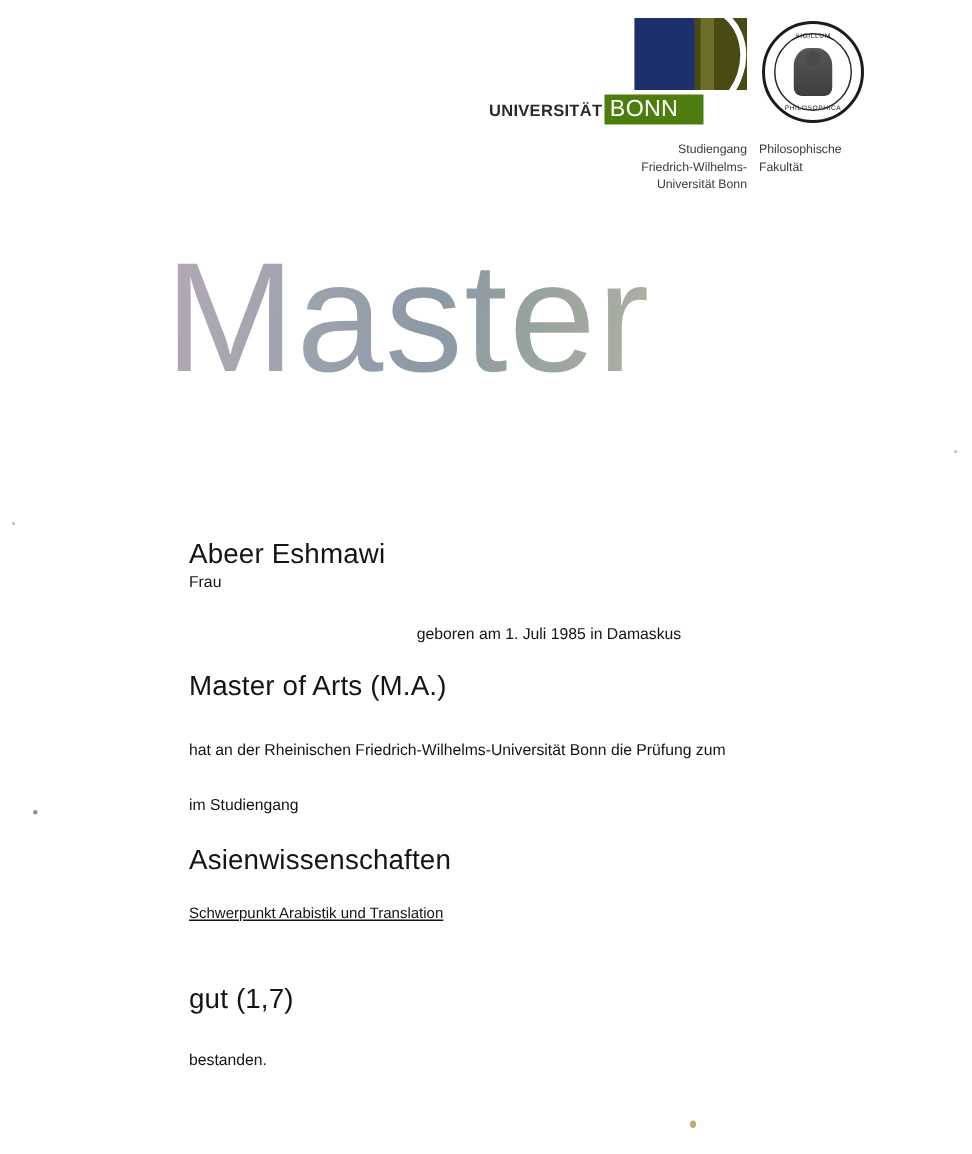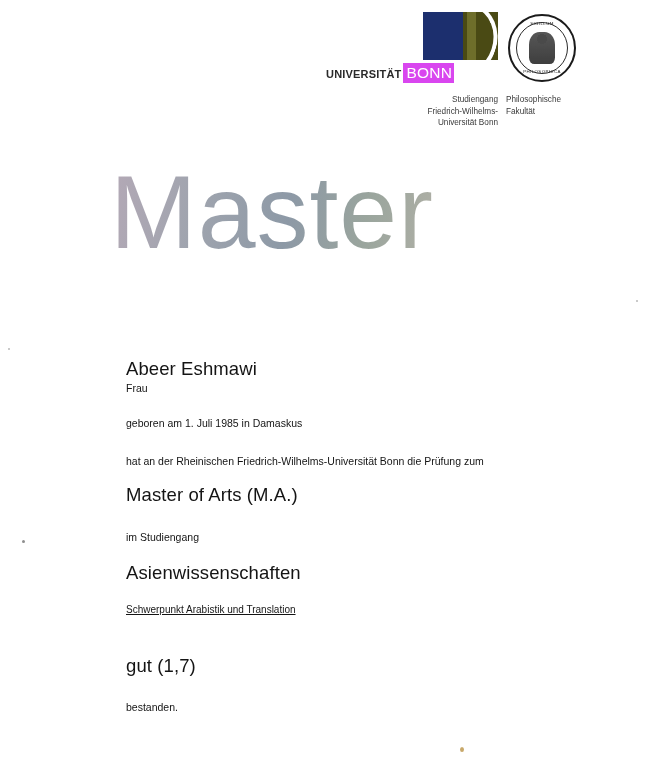--- a/index.html
+++ b/index.html
@@ -85,22 +85,22 @@
     font-size: 11px;
     letter-spacing: 0.2px;
     color: #2a2a2a;
     font-family: "Liberation Sans", sans-serif;
     font-weight: bold;
   }
   .uni-wordmark .w2 {
     font-size: 15.5px;
     letter-spacing: 0.2px;
     color: #ffffff;
-    background: #d946ef;
-    padding: 1px 2px 2px 4px;
+    background: #4d7c0f;
+    padding: 1px 17px 2px 4px;
     margin-left: 1px;
   }
   .seal {
     position: absolute;
     left: 182px;
     top: 2px;
     width: 64px;
     height: 64px;
     border-radius: 50%;
     border: 2px solid #1b1b1b;
@@ -197,21 +197,21 @@
     line-height: 18px;
     text-decoration: underline;
   }
   .l-big {
     font-size: 18.5px;
     line-height: 24px;
     letter-spacing: .1px;
   }
   .sp-a { margin-top: 0px; }
   .sp-b { margin-top: 21px; }
-  .sp-c { margin-top: 21px; }
+  .sp-c { margin-top: 21px; text-align: center; }
   .sp-d { margin-top: 24px; }
   .sp-e { margin-top: 15px; }
   .sp-f { margin-top: 23px; }
   .sp-g { margin-top: 17px; }
   .sp-h { margin-top: 16px; }
   .sp-i { margin-top: 22px; }
   .sp-j { margin-top: 35px; }
   .sp-k { margin-top: 22px; }
 
   
@@ -264,22 +264,22 @@
 
   </div>
 </div>
 
 <div class="title">Master</div>
 
 <div class="body-block">
   <div class="line l-big sp-b">Abeer Eshmawi</div>
   <div class="line l-small sp-a">Frau</div>
   <div class="line l-small sp-c">geboren am 1. Juli 1985 in Damaskus</div>
+  <div class="line l-big sp-e">Master of Arts (M.A.)</div>
   <div class="line l-small sp-d">hat an der Rheinischen Friedrich-Wilhelms-Universität Bonn die Prüfung zum</div>
-  <div class="line l-big sp-e">Master of Arts (M.A.)</div>
   <div class="line l-small sp-f">im Studiengang</div>
   <div class="line l-big sp-g">Asienwissenschaften</div>
   <div class="line l-mid sp-h">Schwerpunkt Arabistik und Translation</div>
   <div class="line l-big sp-j">gut (1,7)</div>
   <div class="line l-small sp-k">bestanden.</div>
 </div>
 
 <div class="speck s1"></div>
 <div class="speck s2"></div>
 <div class="speck s3"></div>

